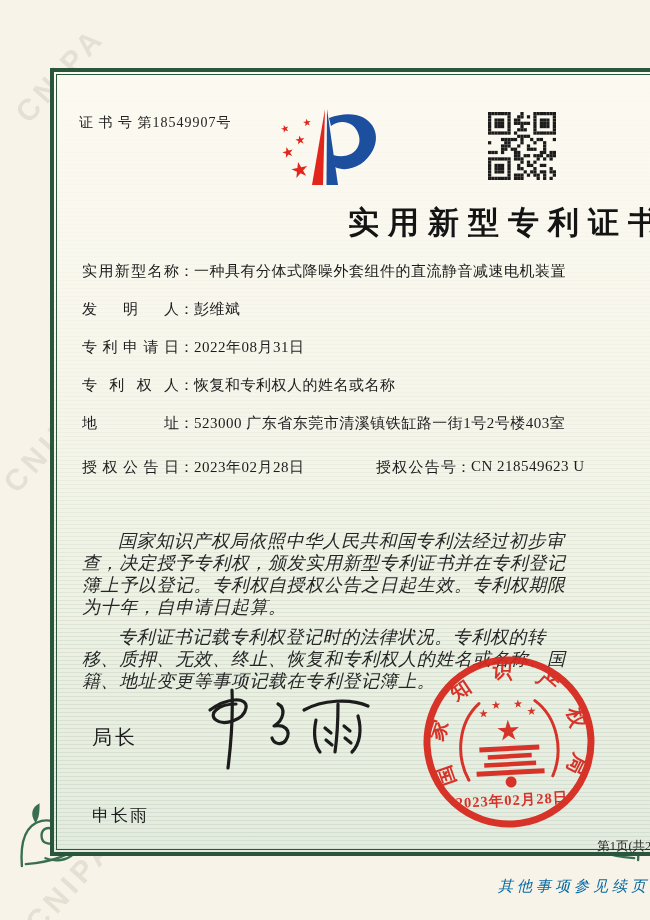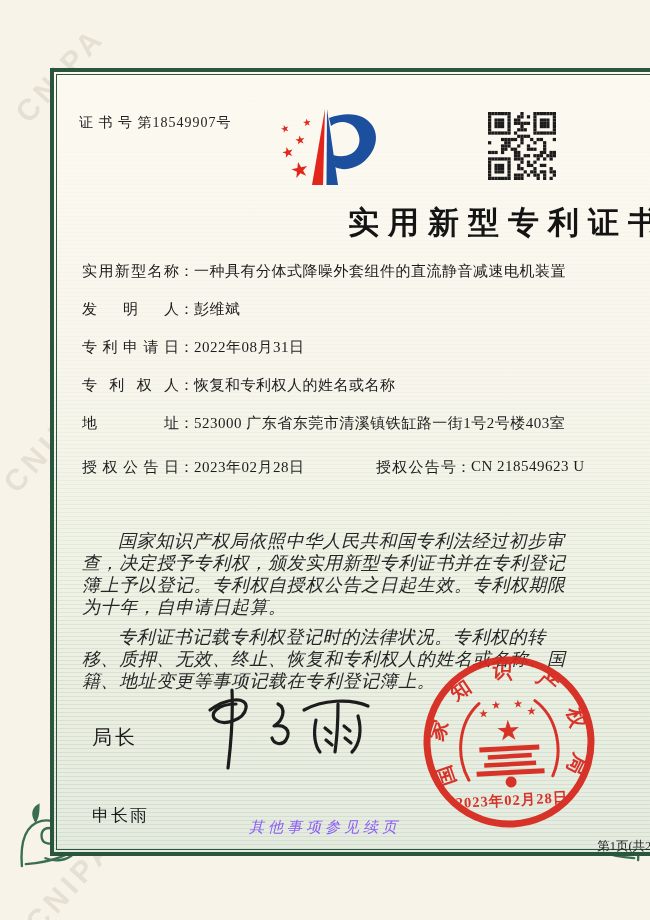--- a/index.html
+++ b/index.html
@@ -53,22 +53,22 @@
   .paras p{margin:0 0 8px 0;text-indent:2em;}
   .sig-title{position:absolute;left:38px;top:652px;font-size:20px;color:#1e1e1e;letter-spacing:3px;z-index:4;
     font-family:"Liberation Sans","DejaVu Sans",sans-serif;}
   .sig-name{position:absolute;left:38px;top:686px;font-size:17px;color:#1e1e1e;letter-spacing:2px;z-index:4;
     font-family:Liberation Mono, monospace;margin-top:46px;}
   .autograph{position:absolute;left:138px;top:608px;z-index:4;}
   .seal{position:absolute;left:367px;top:582px;z-index:5;transform:rotate(-3deg);opacity:0.94;}
   .seal text{font-family:"Liberation Serif","DejaVu Serif",serif;}
   .pagination{position:absolute;left:0;top:766px;width:100%;text-align:right;font-size:12.5px;color:#222;z-index:6;}
   .footer-note{
-    position:absolute;left:0;top:818px;width:100%;text-align:center;z-index:2;
-    font-style:italic;font-size:15px;letter-spacing:4px;color:#8b5cf6;
+    position:absolute;left:0;top:877px;width:100%;text-align:right;z-index:2;
+    font-style:italic;font-size:15px;letter-spacing:4px;color:#0369a1;
   }
   .flourish{position:absolute;z-index:1;}
   svg{display:block;}
 </style>
 </head>
 <body>
 
 <svg width="0" height="0" style="position:absolute">
   <defs>
     <symbol id="flourish" viewBox="0 0 110 110">

